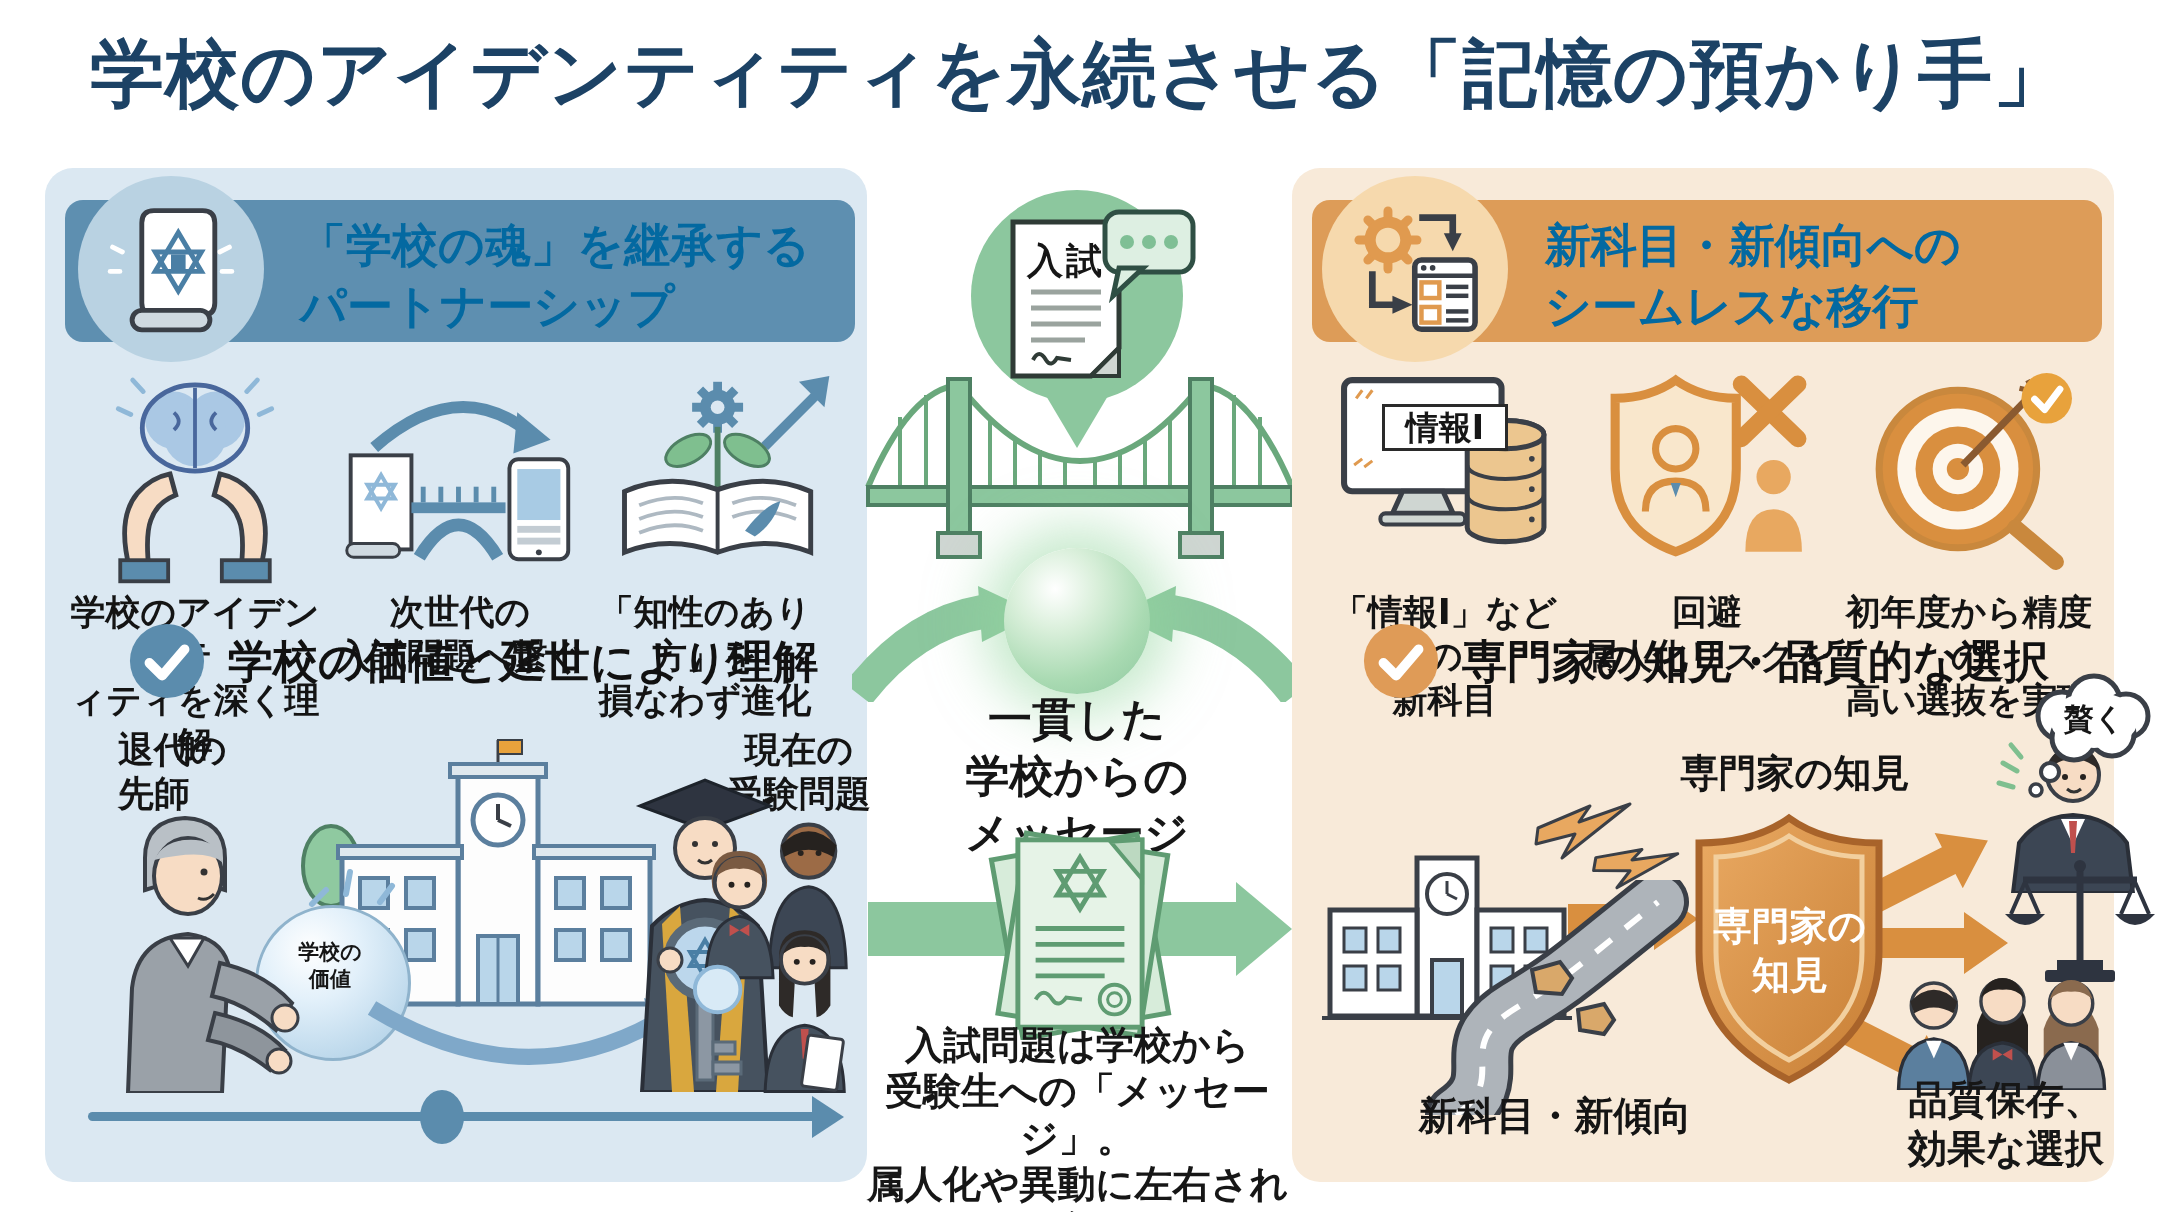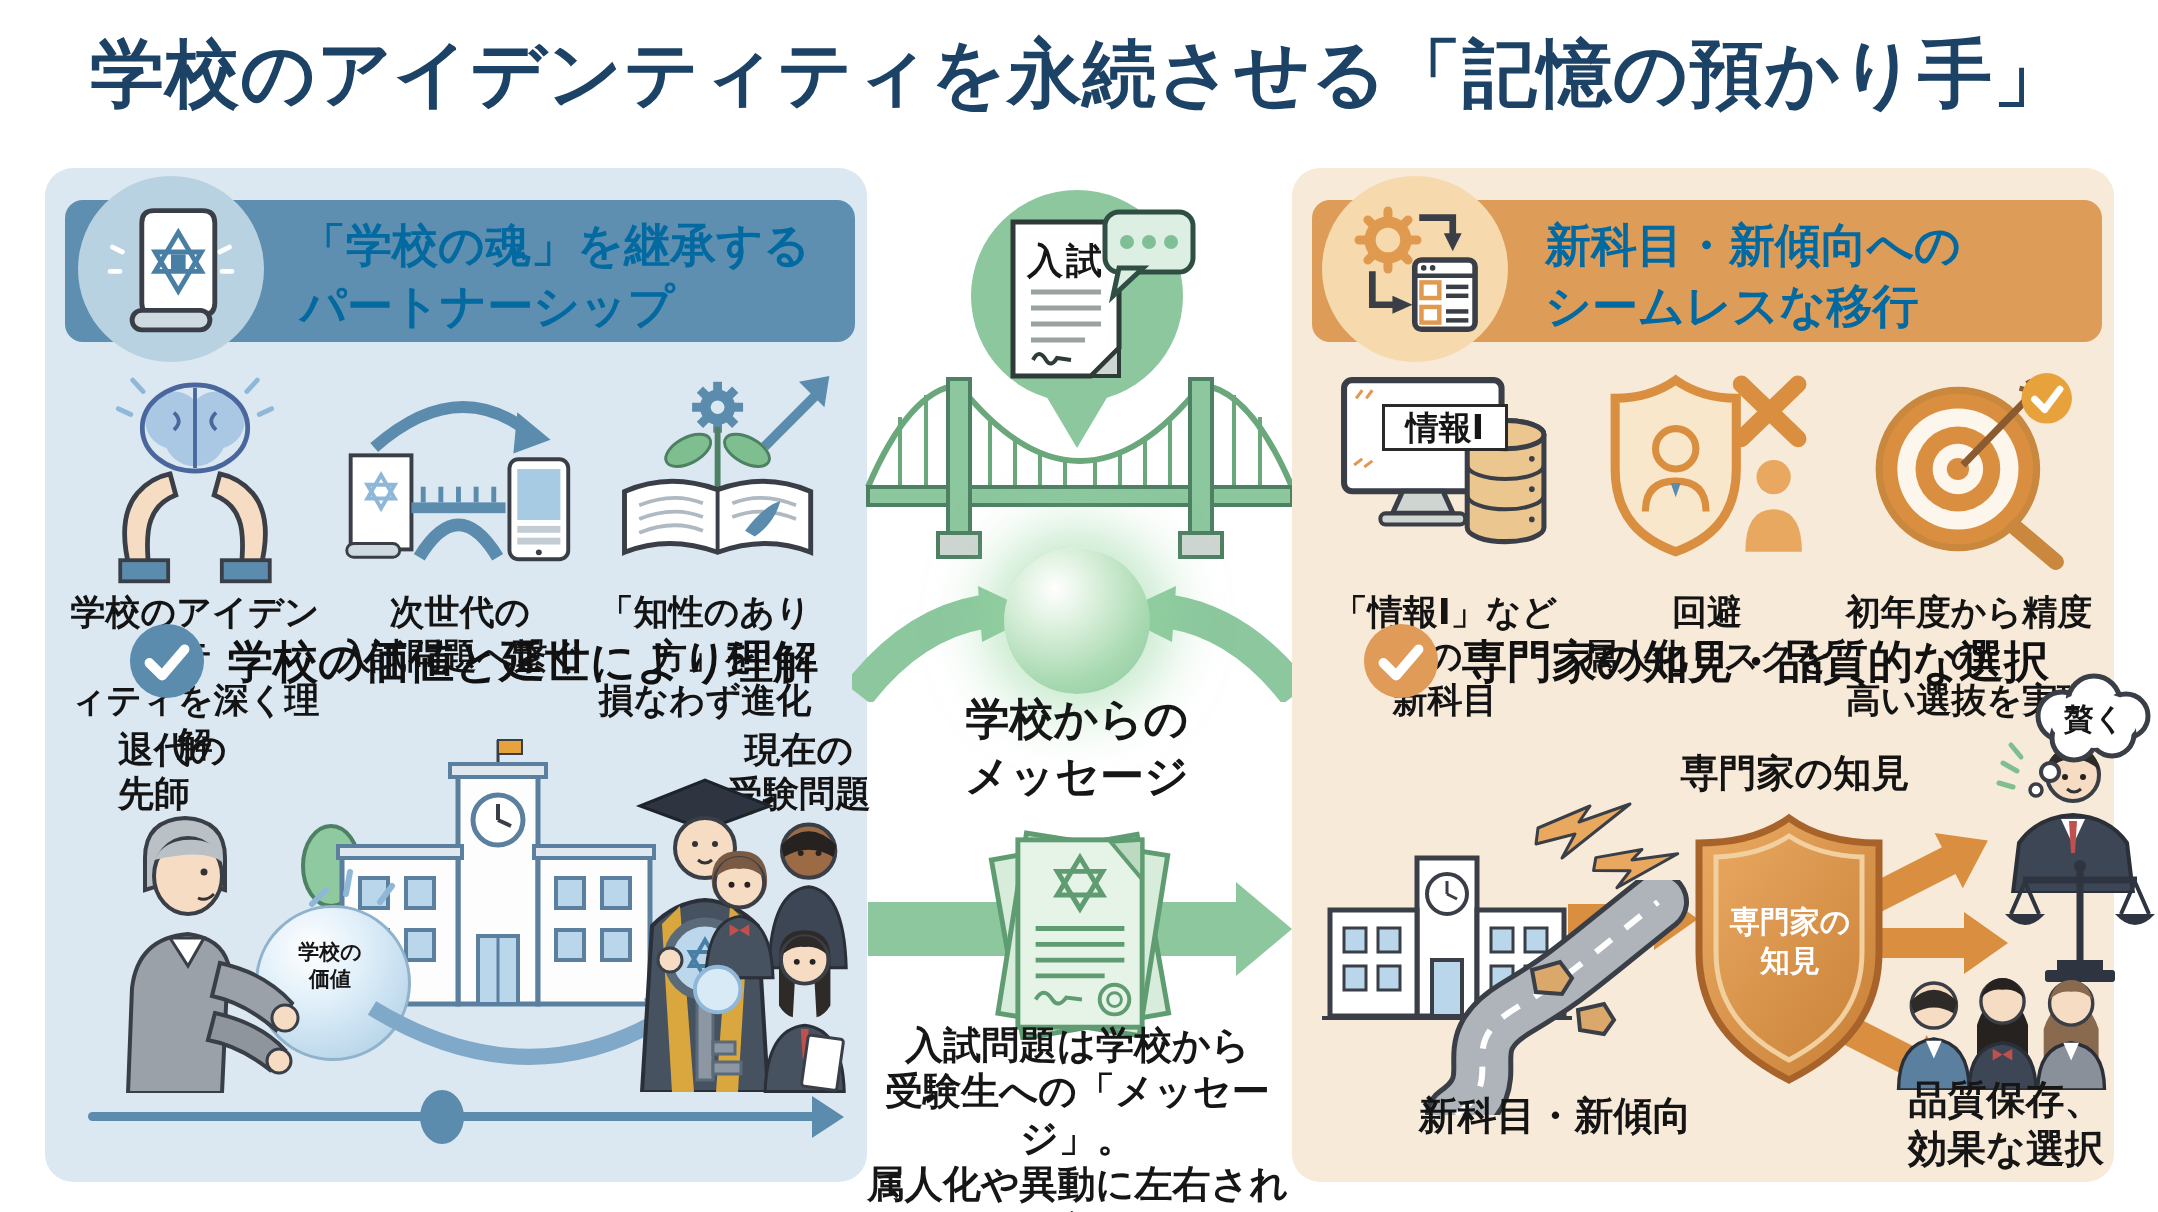--- a/index.html
+++ b/index.html
@@ -322,20 +322,21 @@
 
   <svg class="abs" style="left:852px;top:552px;" width="450" height="150" viewBox="0 0 450 150">
     <path d="M6,142 Q60,72 130,60" stroke="#8cc79e" stroke-width="34" fill="none"></path>
     <polygon points="126,34 186,62 130,90" fill="#8cc79e"></polygon>
     <path d="M444,142 Q390,72 320,60" stroke="#8cc79e" stroke-width="34" fill="none"></path>
     <polygon points="324,34 264,62 320,90" fill="#8cc79e"></polygon>
   </svg>
   <div class="sphere-green" style="left:1004px;top:548px;width:146px;height:146px;"></div>
 
   <div class="t ctr" style="left:877px;top:690px;width:400px;font-size:44px;font-weight:800;line-height:1.3;">
+    <div>一貫した</div>
     <div>学校からの</div>
     <div>メッセージ</div>
   </div>
 
   <div class="abs" style="left:868px;top:902px;width:368px;height:54px;background:#8cc79e;"></div>
   <div class="tri-right" style="left:1236px;top:882px;border-top:47px solid transparent;border-bottom:47px solid transparent;border-left:56px solid #8cc79e;"></div>
 
   <svg class="abs" style="left:955px;top:828px;" width="250" height="212" viewBox="0 0 250 215">
     <g transform="rotate(-10 125 110)">
         <rect x="50" y="18" width="150" height="184" fill="#d7ecda" stroke="#5f9c72" stroke-width="5"></rect>
@@ -529,21 +530,21 @@
   <svg class="abs" style="left:1682px;top:812px;" width="215" height="275" viewBox="0 0 215 275">
     <defs>
       <linearGradient id="shg" x1="0" y1="0" x2="1" y2="1">
         <stop offset="0" stop-color="#eaaa63"></stop>
           <stop offset="1" stop-color="#c87f35"></stop>
       </linearGradient>
     </defs>
     <path d="M107,6 C133,25 163,31 197,31 V140 C197,202 162,240 107,268 C52,240 17,202 17,140 V31 C51,31 81,25 107,6 Z" fill="url(#shg)" stroke="#a8632a" stroke-width="7"></path>
     <path d="M107,24 C128,38 152,44 180,45 V140 C180,192 152,224 107,248 C62,224 34,192 34,140 V45 C62,44 86,38 107,24 Z" fill="none" stroke="#f2cf9e" stroke-width="5"></path>
   </svg>
-  <div class="t ctr" style="left:1700px;top:902px;width:180px;font-size:30px;font-weight:800;color:#ffffff;line-height:1.3;">
+  <div class="t ctr" style="left:1700px;top:902px;width:180px;font-size:38px;font-weight:800;color:#ffffff;line-height:1.3;">
     <div>専門家の</div>
     <div>知見</div>
   </div>
 
   <svg class="abs" style="left:1995px;top:733px;" width="150" height="160" viewBox="0 0 150 160">
     <g stroke="#7fbf8f" stroke-width="5" stroke-linecap="round">
       <line x1="8" y1="30" x2="22" y2="38"></line>
         <line x1="4" y1="50" x2="18" y2="54"></line>
         <line x1="16" y1="12" x2="26" y2="24"></line>
     </g>

